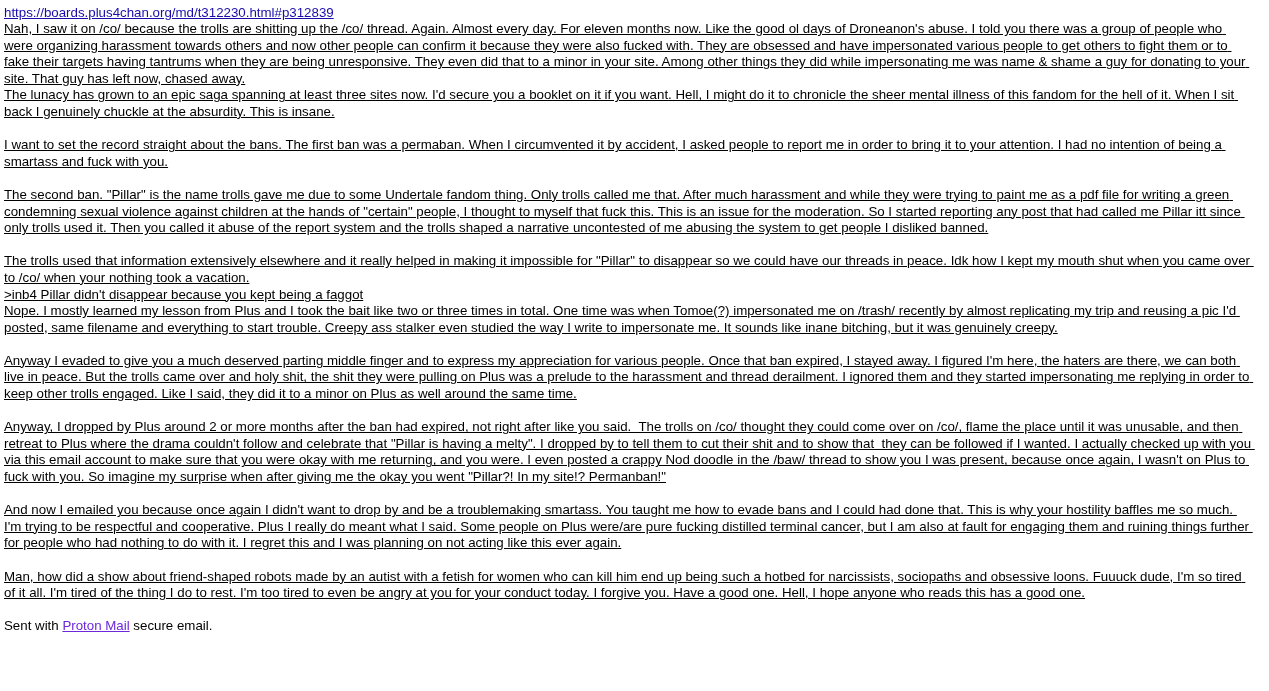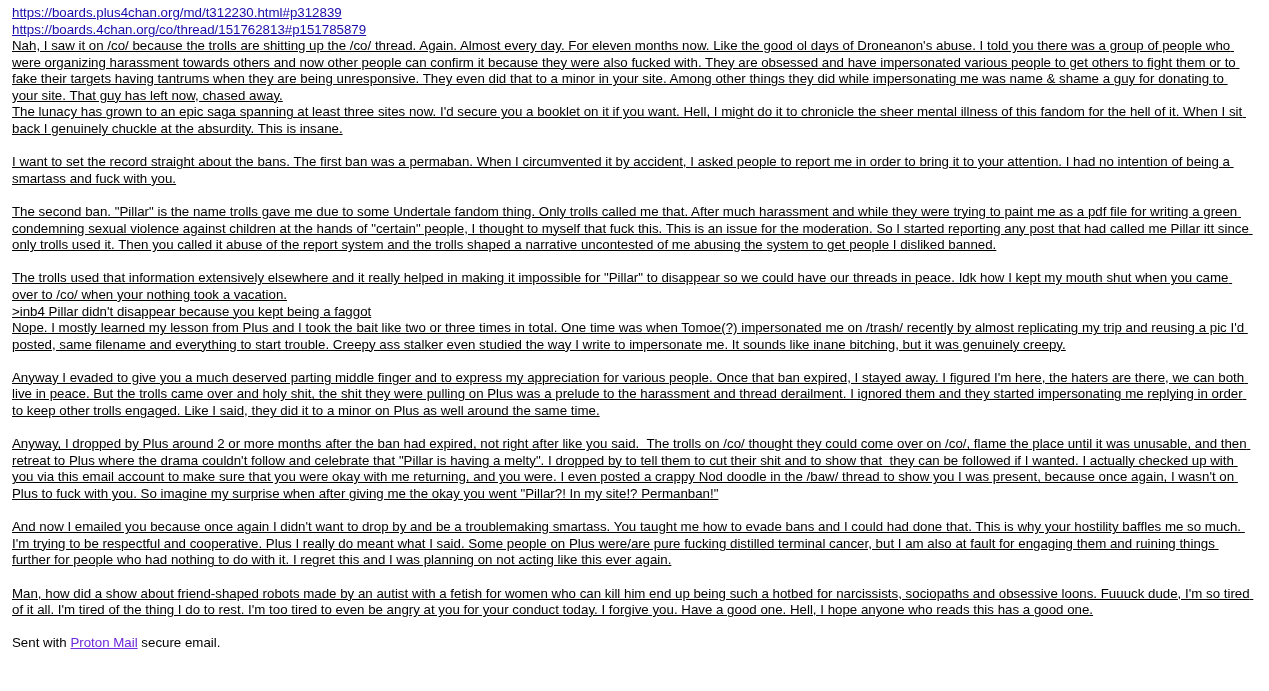--- a/index.html
+++ b/index.html
@@ -12,21 +12,20 @@
     height: 691px;
     font-family: "Liberation Sans", sans-serif;
     font-size: 13.3px;
     line-height: 16.6px;
     color: #000000;
     overflow: hidden;
   }
   .page {
     padding: 4px 16px 0 4px;
     box-sizing: border-box;
-    margin-left: 8px;
   }
   a.link {
     color: #1a0dab;
     text-decoration: underline;
   }
   .links {
     margin-bottom: 0;
   }
   .links div {
     line-height: 17px;
@@ -47,21 +46,20 @@
     text-decoration: underline;
   }
 </style>
 </head>
 <body>
 
 <div class="page">
 
   <div class="links">
     <div><a class="link" href="#">https://boards.plus4chan.org/md/t312230.html#p312839</a></div>
-    <div><a class="link" href="#">https://boards.4chan.org/co/thread/151762813#p151785879</a></div>
   </div>
 
   <p class="para">Nah, I saw it on /co/ because the trolls are shitting up the /co/ thread. Again. Almost every day. For eleven months now. Like the good ol days of Droneanon's abuse. I told you there was a group of people who were organizing harassment towards others and now other people can confirm it because they were also fucked with. They are obsessed and have impersonated various people to get others to fight them or to fake their targets having tantrums when they are being unresponsive. They even did that to a minor in your site. Among other things they did while impersonating me was name &amp; shame a guy for donating to your site. That guy has left now, chased away.</p>
   <p class="para">The lunacy has grown to an epic saga spanning at least three sites now. I'd secure you a booklet on it if you want. Hell, I might do it to chronicle the sheer mental illness of this fandom for the hell of it. When I sit back I genuinely chuckle at the absurdity. This is insane.</p>
   <div class="blank"></div>
   <p class="para">I want to set the record straight about the bans. The first ban was a permaban. When I circumvented it by accident, I asked people to report me in order to bring it to your attention. I had no intention of being a smartass and fuck with you.</p>
   <div class="blank"></div>
   <p class="para">The second ban. "Pillar" is the name trolls gave me due to some Undertale fandom thing. Only trolls called me that. After much harassment and while they were trying to paint me as a pdf file for writing a green condemning sexual violence against children at the hands of "certain" people, I thought to myself that fuck this. This is an issue for the moderation. So I started reporting any post that had called me Pillar itt since only trolls used it. Then you called it abuse of the report system and the trolls shaped a narrative uncontested of me abusing the system to get people I disliked banned.</p>
   <div class="blank"></div>
   <p class="para">The trolls used that information extensively elsewhere and it really helped in making it impossible for "Pillar" to disappear so we could have our threads in peace. Idk how I kept my mouth shut when you came over to /co/ when your nothing took a vacation.</p>

